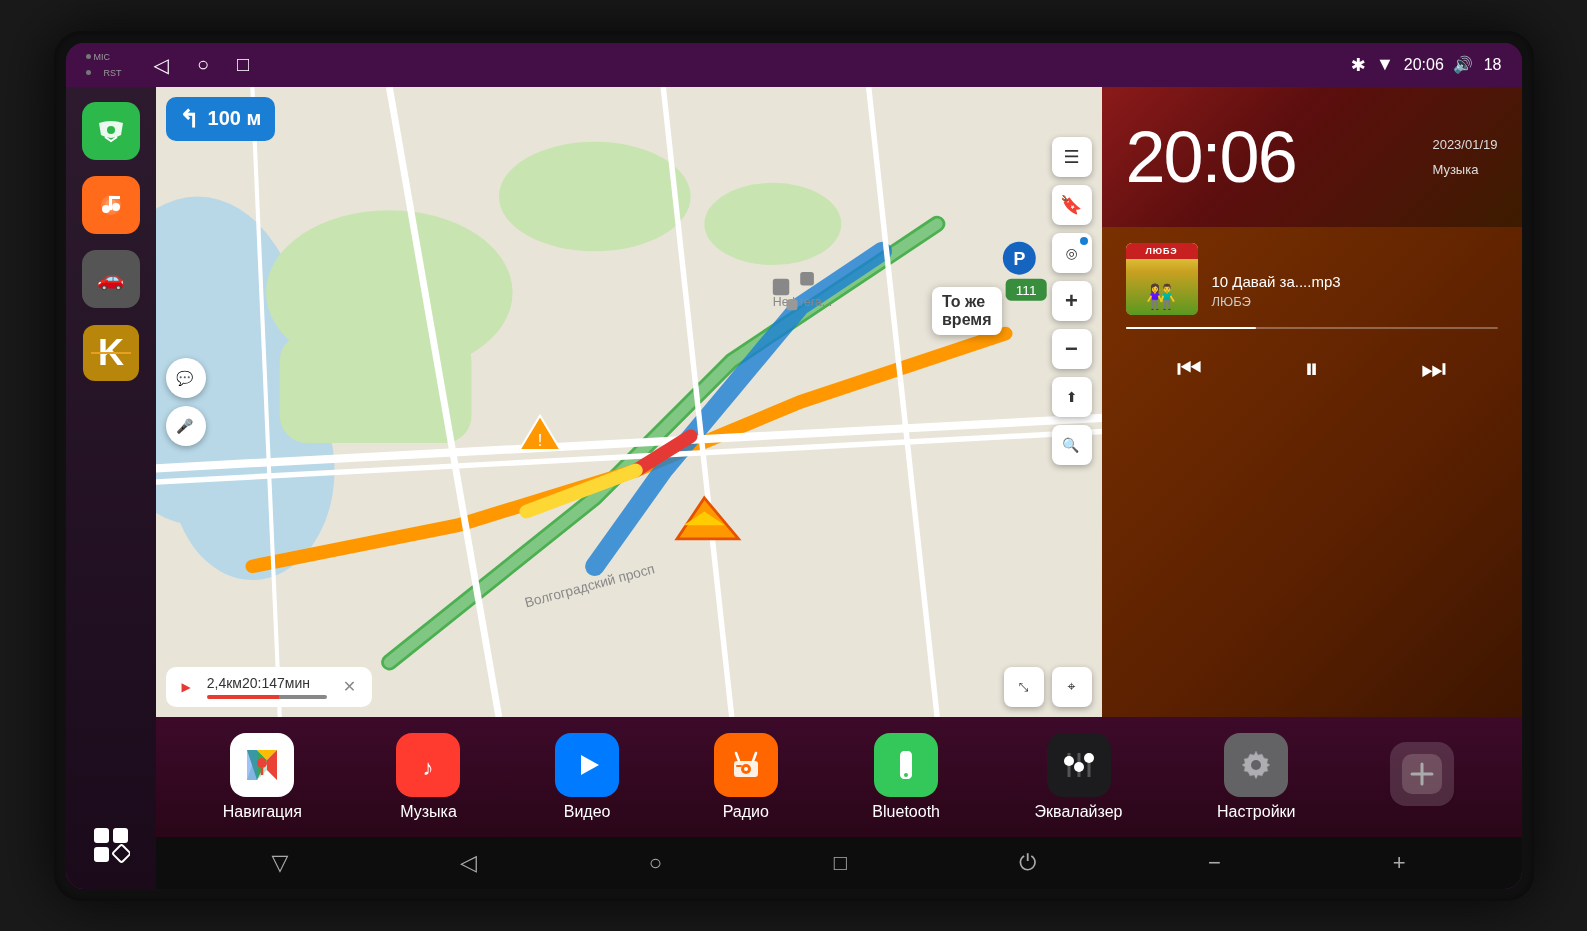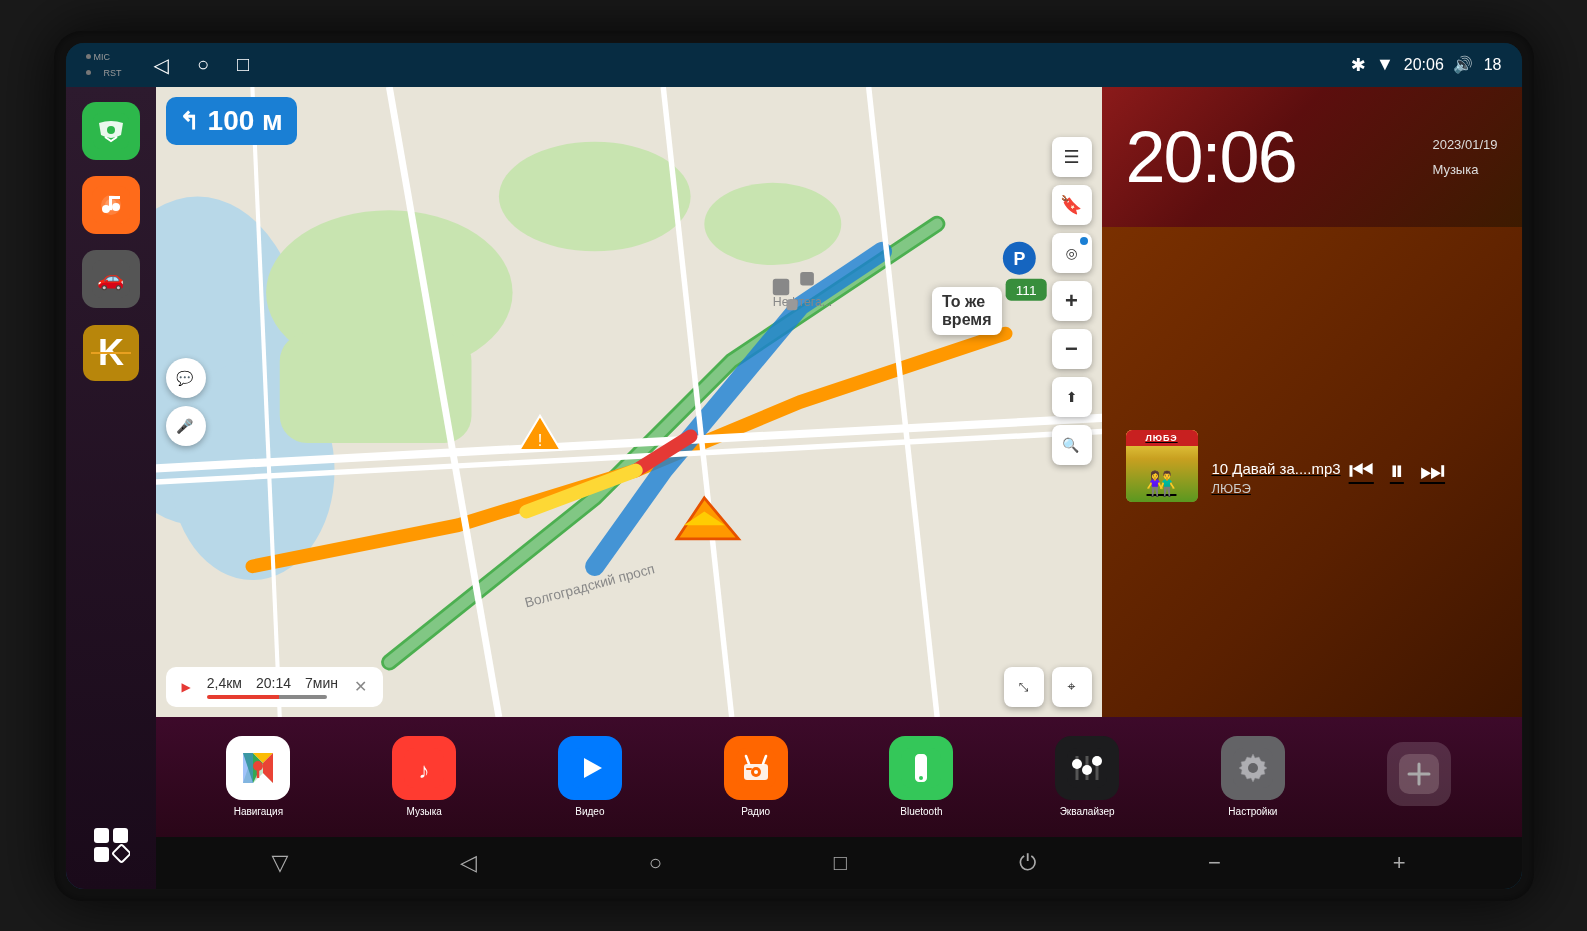--- a/index.html
+++ b/index.html
@@ -20,21 +20,21 @@
       background: #111;
       border-radius: 28px;
       padding: 12px;
       box-shadow: 0 0 60px rgba(0,0,0,0.8), inset 0 0 10px rgba(0,0,0,0.5);
       position: relative;
     }
 
     .device-inner {
       width: 100%;
       height: 100%;
-      background: #0c4a6e;
+      background: #701a75;
       border-radius: 18px;
       overflow: hidden;
       display: flex;
       flex-direction: column;
       position: relative;
     }
 
     
     .status-bar {
       display: flex;
@@ -277,21 +277,21 @@
 
     .clock-date .day-line {
       font-size: 13px;
     }
 
     .music-panel {
       background: linear-gradient(135deg, #7a3000 0%, #5a2000 60%, #3d1500 100%);
       flex: 1;
       padding: 16px 24px;
       display: flex;
-      text-decoration: underline;
+      flex-direction: column;
     }
 
     .music-track-info {
       display: flex;
       align-items: center;
       gap: 14px;
       margin-bottom: 12px;
     }
 
     .album-art {
@@ -390,21 +390,21 @@
     .app-icon.music { background: #ff3b30; }
     .app-icon.video { background: #007aff; }
     .app-icon.radio { background: #ff6600; }
     .app-icon.bluetooth { background: #34c759; }
     .app-icon.equalizer { background: #1c1c1e; }
     .app-icon.settings { background: #636366; }
     .app-icon.add { background: rgba(255,255,255,0.15); }
 
     .app-label {
       color: white;
-      font-size: 10px;
+      font-size: 16px;
       white-space: nowrap;
     }
 
     
     .bottom-nav {
       background: #0d0d0d;
       height: 52px;
       display: flex;
       align-items: center;
       justify-content: space-around;
@@ -615,21 +615,21 @@
               <polygon points="430,310 445,320 415,320" fill="#ffcc02"></polygon>
 
               <polygon points="310,240 325,265 295,265" fill="#ff9800" stroke="white" stroke-width="1.5"></polygon>
               <text x="310" y="262" font-size="12" text-anchor="middle" fill="white" font-family="Arial">!</text>
             </svg>
 
             <div class="map-header">
               <div class="map-direction-box">
                 <span style="font-size:24px;">↰</span>
                 <div>
-                  <div style="font-size:28px;font-weight:bold;">100 м</div>
+                  <div style="font-size:20px;font-weight:bold;">100 м</div>
                 </div>
               </div>
 
             </div>
 
             <div class="map-tooltip" style="top:200px;right:100px;">
               То же<br>время
             </div>
 
             <div class="map-left-controls">
@@ -644,21 +644,21 @@
               <div class="map-btn" style="font-size:22px;font-weight:bold;">+</div>
               <div class="map-btn" style="font-size:22px;font-weight:bold;">−</div>
               <div class="map-btn" style="font-size:14px;">⬆</div>
               <div class="map-btn" style="font-size:14px;">🔍</div>
             </div>
 
             <div class="map-bottom">
               <div class="map-info-box">
                 <span style="font-size:12px;color:#e53935;">▶</span>
                 <div>
-                  <div style="display:flex;gap:14px;margin-bottom:3px;">
+                  <div style="display:flex;margin-bottom:3px;">
                     <span>2,4км</span>
                     <span>20:14</span>
                     <span>7мин</span>
                   </div>
                   <div class="route-bar"></div>
                 </div>
                 <span class="map-info-close">✕</span>
               </div>
               <div style="display:flex;gap:8px;">
                 <div class="map-btn" style="font-size:12px;">⤡</div>

